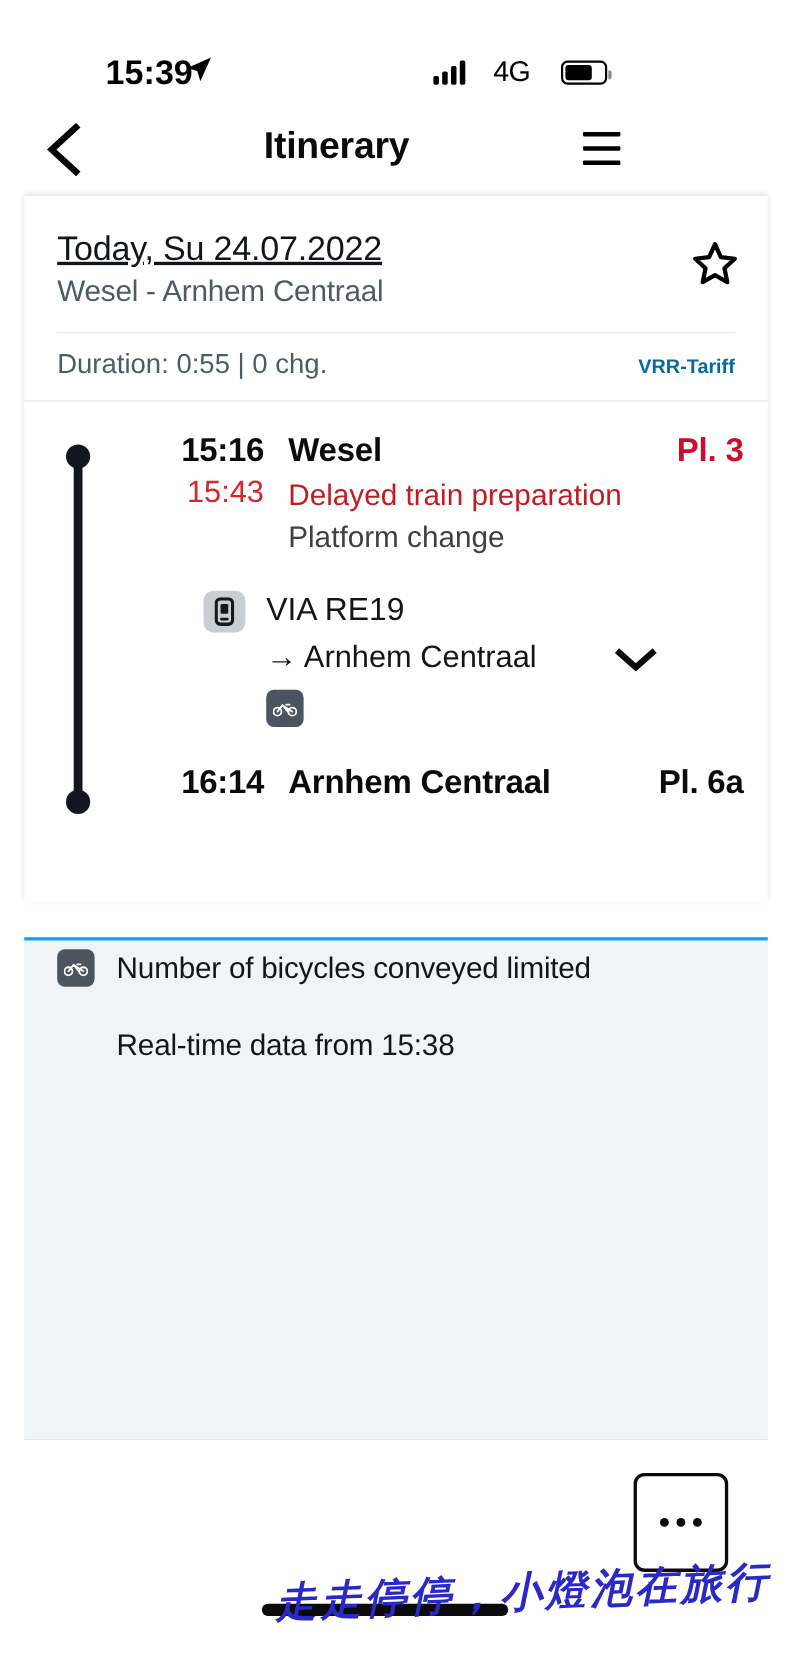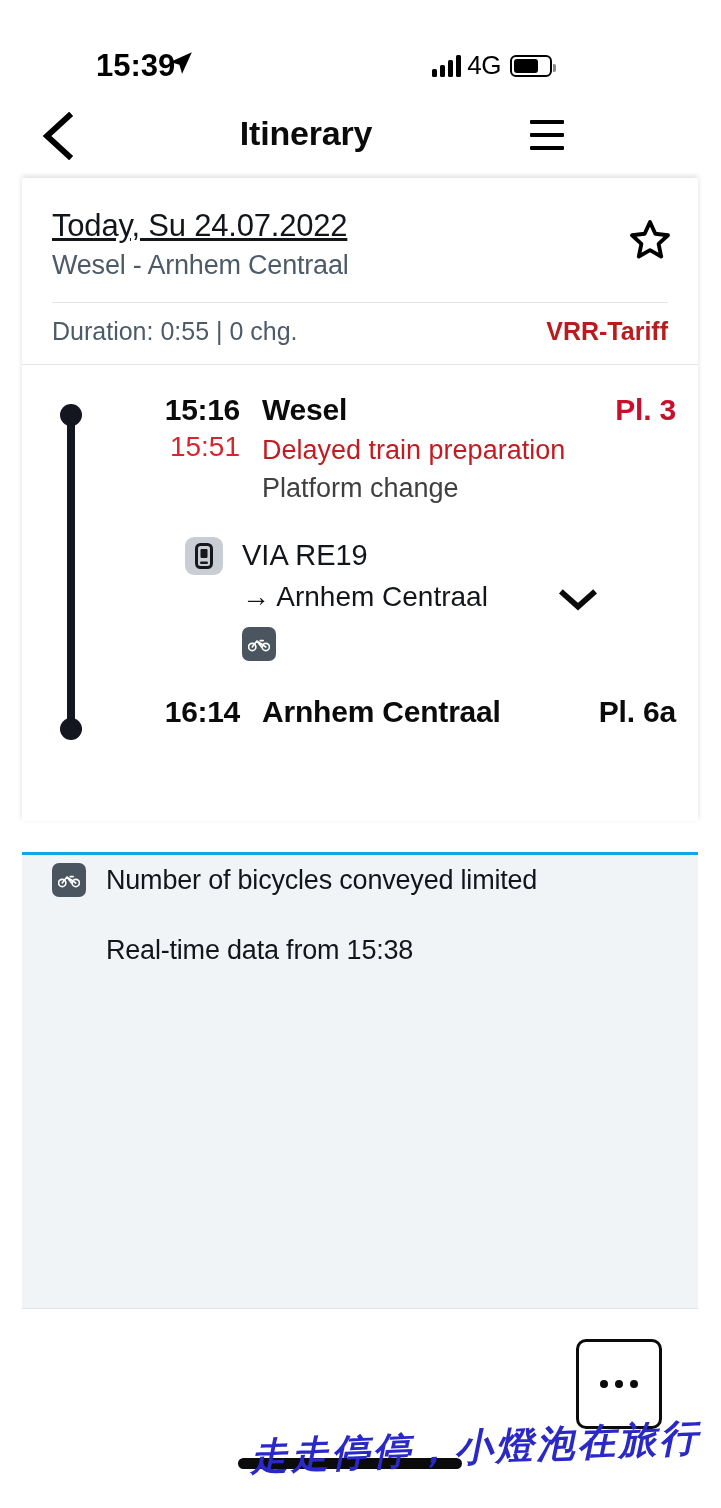--- a/index.html
+++ b/index.html
@@ -39,21 +39,21 @@
     top: 50px;
     width: 26px;
     height: 26px;
   }
   .status-right {
     position: absolute;
     right: 84px;
     top: 50px;
     display: flex;
     align-items: center;
-    gap: 4px;
+    gap: 23px;
     justify-content: flex-end;
   }
   .signal-bars {
     display: flex;
     align-items: flex-end;
     gap: 3px;
     height: 22px;
   }
   .signal-bars i {
     display: block;
@@ -192,22 +192,22 @@
     justify-content: space-between;
     align-items: baseline;
     padding: 14px 30px 18px 30px;
   }
   .trip-duration {
     font-size: 25px;
     color: #4d5b68;
     font-weight: 400;
   }
   .trip-tariff {
-    font-size: 25px;
-    color: #b91c1c;
+    font-size: 18px;
+    color: #0369a1;
     font-weight: 700;
   }
   .meta-rule {
     height: 1px;
     background: #e3e6e8;
   }
 
   
   .journey {
     position: relative;
@@ -531,21 +531,21 @@
     <div class="rail-dot top"></div>
     <div class="rail-dot bottom"></div>
 
     <div class="stop" style="padding-top:28px;">
       <div class="stop-line1">
         <div class="stop-time">15:16</div>
         <div class="stop-name">Wesel</div>
         <div class="stop-platform delayed">Pl. 3</div>
       </div>
       <div class="stop-line2">
-        <div class="stop-rt-time">15:51</div>
+        <div class="stop-rt-time">15:43</div>
         <div class="stop-notes">
           <div class="note-delay">Delayed train preparation</div>
           <div class="note-plain">Platform change</div>
         </div>
       </div>
     </div>
 
     <div class="service">
       <div class="service-icon">
         <svg width="18" height="26" viewBox="0 0 18 26">

